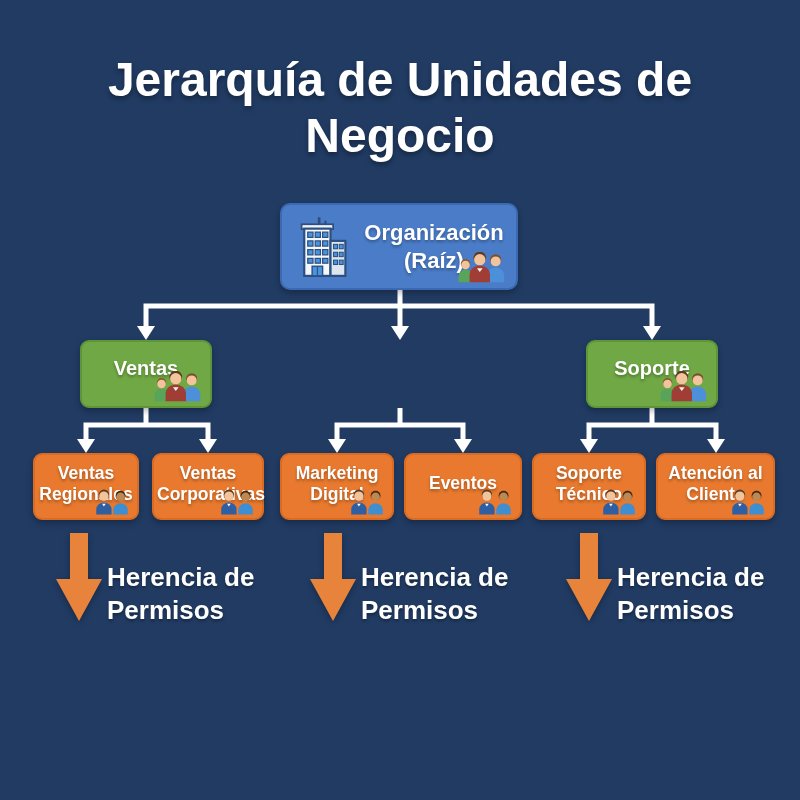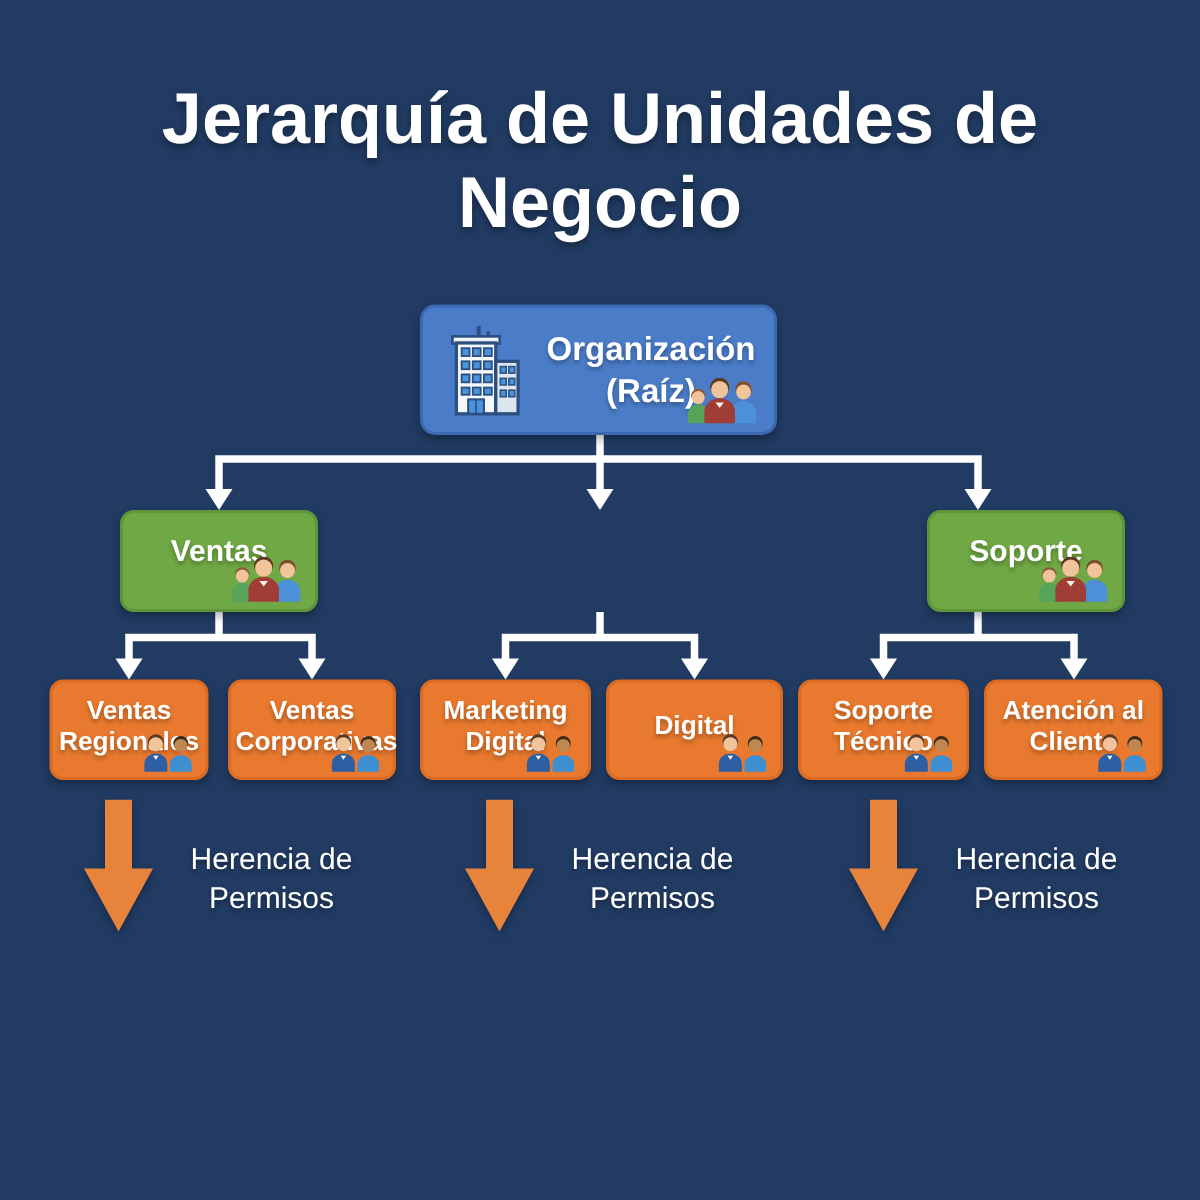--- a/index.html
+++ b/index.html
@@ -49,22 +49,22 @@
   }
   .node-l2 .node-label{display:block;text-align:center;margin-top:8px;font-size:17.5px;font-weight:bold;line-height:1.22;padding:0 3px;}
   .badge{position:absolute;}
   .badge-team{right:8px;bottom:4px;width:50px;height:31px;}
   .badge-team-root{right:10px;bottom:5px;width:50px;height:31px;}
   .badge-pair{right:6px;bottom:3px;width:38px;height:27px;}
   .inherit-group{position:absolute;width:210px;height:95px;}
   .inherit-arrow{position:absolute;left:0;top:0;width:48px;height:88px;color:var(--arrow);
     filter:drop-shadow(0 2px 3px rgba(0,0,0,.3));}
   .inherit-label{
-    position:absolute;left:52px;top:28px;width:148px;text-align:center;
-    font-size:20px;font-weight:normal;line-height:1.28;
+    position:absolute;left:52px;top:28px;width:148px;text-align:left;
+    font-size:26px;font-weight:bold;line-height:1.28;
     text-shadow:0 2px 3px rgba(0,0,0,.35);
   }
   .defs-hidden{position:absolute;width:0;height:0;overflow:hidden;}
 </style>
 </head>
 <body>
 
 <svg class="defs-hidden" aria-hidden="true">
   <defs>
     <symbol id="sym-building" viewBox="0 0 64 70">
@@ -165,21 +165,21 @@
         <use href="#sym-team"></use>
       </svg>
   </div>
 
   <div class="node node-l1" style="left:80px;">
     <span class="node-label">Ventas</span>
     <svg class="badge badge-team" viewBox="0 0 60 38">
         <use href="#sym-team"></use>
       </svg>
   </div>
-  <div class="node node-l1" style="left:618px;">
+  <div class="node node-l1" style="left:586px;">
     <span class="node-label">Soporte</span>
     <svg class="badge badge-team" viewBox="0 0 60 38">
         <use href="#sym-team"></use>
       </svg>
   </div>
 
   <div class="node node-l2" style="left:33px;width:106px;">
     <span class="node-label">Ventas Regionales</span>
     <svg class="badge badge-pair" viewBox="0 0 40 30">
         <use href="#sym-pair"></use>
@@ -191,21 +191,21 @@
         <use href="#sym-pair"></use>
       </svg>
   </div>
   <div class="node node-l2" style="left:280px;width:114px;">
     <span class="node-label">Marketing Digital</span>
     <svg class="badge badge-pair" viewBox="0 0 40 30">
         <use href="#sym-pair"></use>
       </svg>
   </div>
   <div class="node node-l2" style="left:404px;width:118px;">
-    <span class="node-label" style="margin-top:18px;">Digital</span>
+    <span class="node-label" style="margin-top:18px;">Eventos</span>
     <svg class="badge badge-pair" viewBox="0 0 40 30">
         <use href="#sym-pair"></use>
       </svg>
   </div>
   <div class="node node-l2" style="left:532px;width:114px;">
     <span class="node-label">Soporte Técnico</span>
     <svg class="badge badge-pair" viewBox="0 0 40 30">
         <use href="#sym-pair"></use>
       </svg>
   </div>

